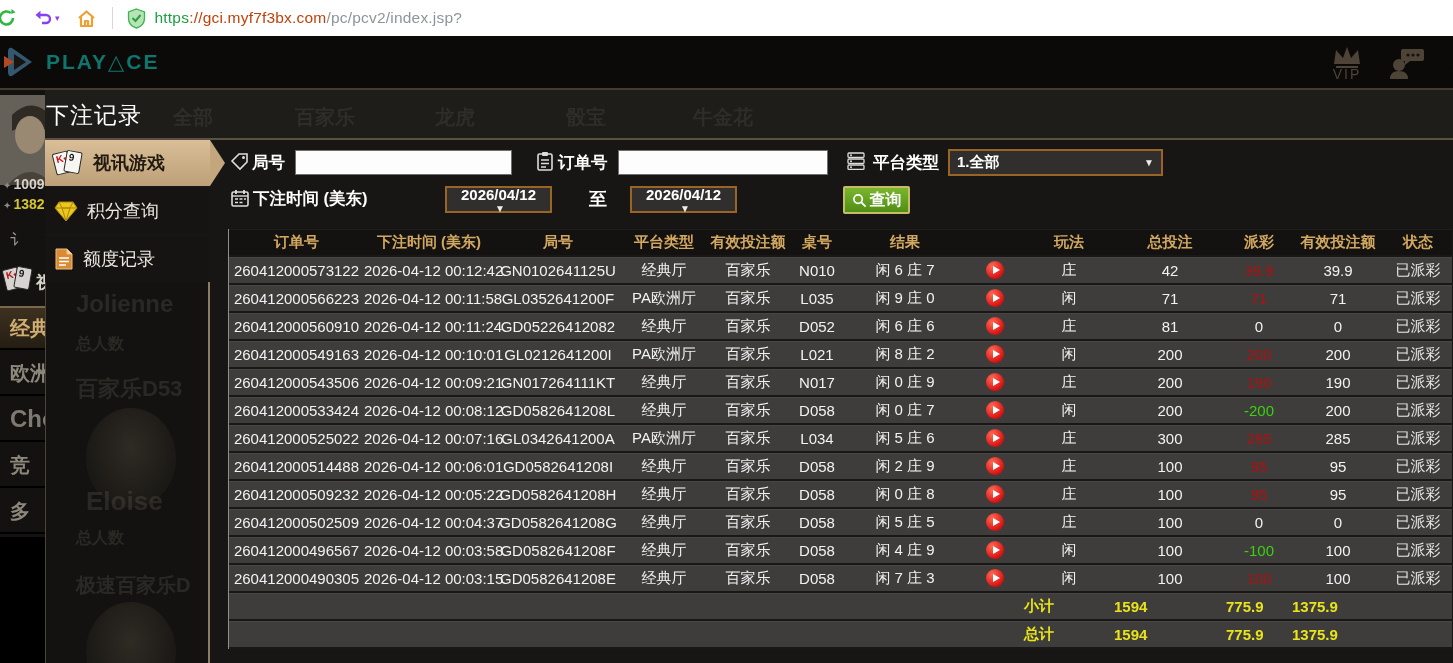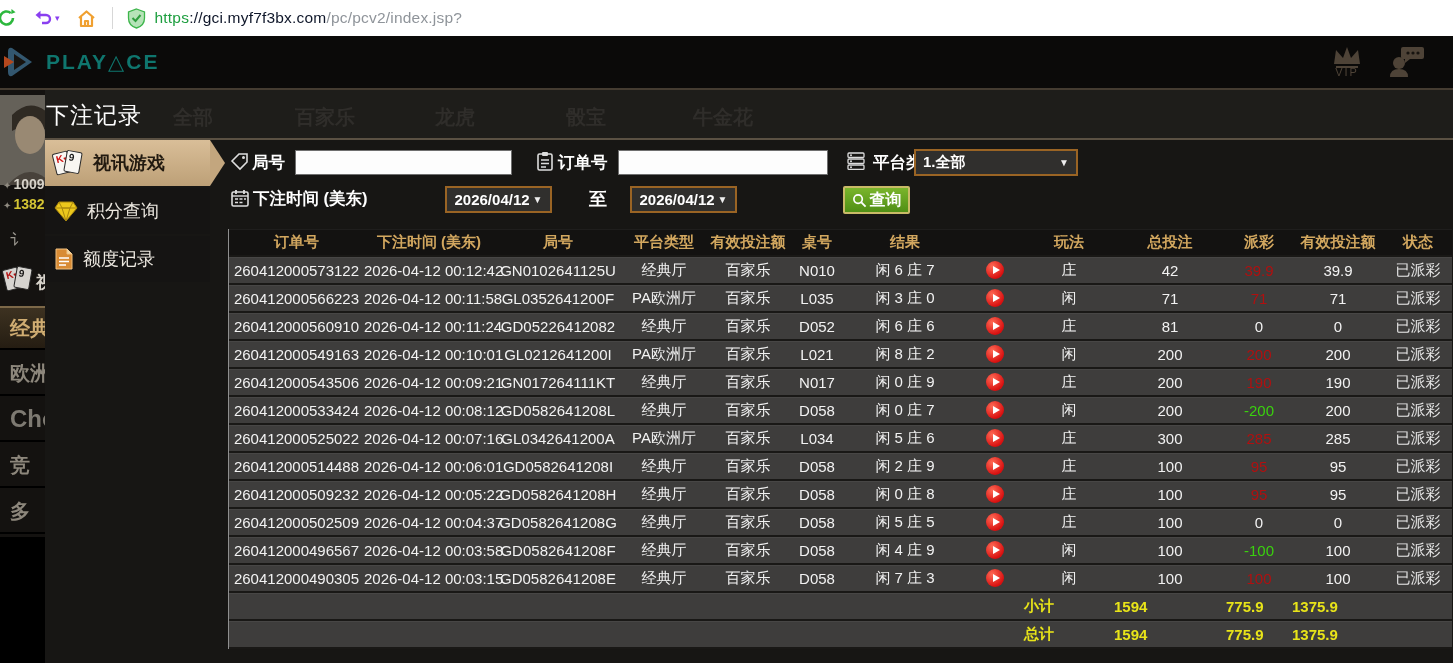--- a/index.html
+++ b/index.html
@@ -12,31 +12,31 @@
     display:flex; align-items:center; }
   .bicon { width:22px; height:22px; flex:0 0 auto; display:flex; align-items:center; justify-content:center; }
   .bicon.refresh { margin-left:-4px; }
   .bicon.back { margin-left:14px; }
   .back-caret { color:#8a3ff0; font-size:9px; margin-left:1px; }
   .bicon.home { margin-left:16px; }
   .bar-divider { width:1px; height:22px; background:#d7d7d7; margin:0 14px 0 14px; }
   .url-box { display:flex; align-items:center; gap:9px; }
   .url-text { font-size:15.5px; letter-spacing:.2px; }
   .url-scheme { color:#1d9e3f; }
-  .url-host { color:#0f172a; }
+  .url-host { color:#c2410c; }
   .url-path { color:#8f949a; }
 
   
   .app-header { position:absolute; left:0; top:36px; width:100%; height:54px; background:#0b0a09;
     border-bottom:2px solid #453c31; display:flex; align-items:center; }
   .logo { display:flex; align-items:center; gap:8px; margin-left:2px; }
   .brand { font-size:21px; font-weight:bold; letter-spacing:2px; color:#0f766e; }
   .header-icons { position:absolute; right:-12px; top:8px; display:flex; align-items:center; gap:24px; color:#4e4337; }
   .hicon { display:flex; flex-direction:column; align-items:center; }
-  .vip-label { font-size:11px; letter-spacing:2px; color:#4e4337; margin-top:-2px; }
+  .vip-label { font-size:14px; letter-spacing:2px; color:#4e4337; margin-top:-2px; }
   .music-note { font-size:30px; color:#4e4337; line-height:30px; }
 
   
   .bg-strip { position:absolute; left:0; top:90px; width:45px; height:573px; background:#141210; overflow:hidden; }
   .avatar { position:absolute; left:0; top:5px; width:45px; height:90px; overflow:hidden; opacity:.9; }
   .bal { position:absolute; left:3px; font-size:14px; font-weight:bold; white-space:nowrap; }
   .bal .coin { font-size:10px; margin-right:2px; color:#8f8a80; }
   .bal1 { top:86px; color:#d6d2c9; }
   .bal2 { top:106px; color:#d4c534; }
   .frag { position:absolute; left:10px; top:140px; color:#9a968e; font-size:16px; }
@@ -72,21 +72,21 @@
     background:radial-gradient(ellipse at 50% 40%, #4a443a 0%, #23201b 70%); opacity:.5; }
 
   
   .content { position:absolute; left:183px; top:50px; width:1225px; height:523px; }
   .f-label { position:absolute; color:#ffffff; font-weight:bold; font-size:16.5px; white-space:nowrap; }
   .f-icon { position:absolute; width:20px; height:20px; }
   .f-input { position:absolute; height:25px; background:#fdfdfd; border:1px solid #6f6f6f; font-size:14px; padding:0 5px; }
   .f-select { position:absolute; height:27px; background:#302f2d; border:2px solid #9a6424; color:#fff;
     font-weight:bold; font-size:15px; display:flex; align-items:center; padding:0 7px; cursor:pointer; }
   .f-select .arrow { margin-left:auto; font-size:10px; color:#eee; }
-  .date-sel { justify-content:center; }
+  .date-sel { justify-content:center;flex-direction:column; }
   .date-sel .arrow { margin-left:3px; }
   .search-btn { position:absolute; left:615px; top:46px; width:67px; height:28px;
     background:linear-gradient(#7ab52c,#4f8f15); border:2px solid #c9ba67; border-radius:2px;
     display:flex; align-items:center; justify-content:center; gap:3px; color:#fff; font-weight:bold; font-size:16px; cursor:pointer; }
 
   
   .btable { position:absolute; left:0; top:89px; width:1224px; border-left:1px solid #8f8f8f; }
   .trow { display:grid; grid-template-columns:135px 130px 128px 84px 84px 54px 122px 58px 90px 112px 66px 92px 68px;
     align-items:center; height:28px; border-bottom:2px solid #191816; background:#3e3d3c;
     box-shadow:inset 0 1px 0 rgba(255,255,255,.05); }
@@ -229,20 +229,30 @@
       <span>积分查询</span>
     </div>
     <div class="side-item" style="top:146px">
       <svg width="20" height="22" viewBox="0 0 20 22">
         <path d="M2 1 H13 L18 6 V21 H2 Z" fill="#d88b34" stroke="#f0c080" stroke-width="1"></path>
         <path d="M13 1 V6 H18" fill="#f3d9a8" stroke="#f0c080" stroke-width="1"></path>
         <path d="M5 10 H15 M5 13.5 H15 M5 17 H12" stroke="#ffffff" stroke-width="1.4"></path>
       </svg>
       <span>额度记录</span>
     </div>
+    <div class="left-panel">
+      <span class="ghost" style="left:30px; top:8px;  font-size:24px">Jolienne</span>
+      <span class="ghost" style="left:30px; top:52px; font-size:16px">总人数</span>
+      <span class="ghost" style="left:30px; top:92px; font-size:22px">百家乐D53</span>
+      <div class="ghost-face" style="top:126px"></div>
+      <span class="ghost" style="left:40px; top:204px; font-size:26px">Eloise</span>
+      <span class="ghost" style="left:30px; top:246px; font-size:16px">总人数</span>
+      <span class="ghost" style="left:30px; top:290px; font-size:20px">极速百家乐D</span>
+      <div class="ghost-face" style="top:320px"></div>
+    </div>
 
     <div class="content">
 
       <svg class="f-icon" style="left:2px; top:12px" viewBox="0 0 20 20">
           <path d="M2 9 L9 2 H17 V10 L10 17 Z" fill="none" stroke="#dddddd" stroke-width="1.6"></path>
           <circle cx="13.5" cy="5.5" r="1.5" fill="#dddddd"></circle>
         </svg>
       <span class="f-label" style="left:24px; top:12px">局号</span>
       <input class="f-input" style="left: 67px; top: 10px; width: 217px;">
 
@@ -256,21 +266,21 @@
 
       <svg class="f-icon" style="left:618px; top:11px" viewBox="0 0 20 20">
           <rect x="2" y="2" width="16" height="4.4" rx="1" fill="none" stroke="#dddddd" stroke-width="1.3"></rect>
           <rect x="2" y="8" width="16" height="4.4" rx="1" fill="none" stroke="#dddddd" stroke-width="1.3"></rect>
           <rect x="2" y="14" width="16" height="4.4" rx="1" fill="none" stroke="#dddddd" stroke-width="1.3"></rect>
           <circle cx="5" cy="4.2" r="1" fill="#dddddd"></circle>
           <circle cx="5" cy="10.2" r="1" fill="#dddddd"></circle>
           <circle cx="5" cy="16.2" r="1" fill="#dddddd"></circle>
         </svg>
       <span class="f-label" style="left:645px; top:12px">平台类型</span>
-      <div class="f-select" style="left:686px; top:9px; width:164px">
+      <div class="f-select" style="left:720px; top:9px; width:215px">
         <span>1.全部</span>
         <span class="arrow">▼</span>
       </div>
 
       <svg class="f-icon" style="left:2px; top:48px" viewBox="0 0 20 20">
           <rect x="2" y="4" width="16" height="14" rx="1.5" fill="none" stroke="#dddddd" stroke-width="1.6"></rect>
           <path d="M2 8 H18" stroke="#dddddd" stroke-width="1.4"></path>
           <path d="M6 2 V6 M14 2 V6" stroke="#dddddd" stroke-width="1.8"></path>
           <path d="M5 11 H8 M9.5 11 H12.5 M14 11 H16 M5 14.5 H8 M9.5 14.5 H12.5" stroke="#dddddd" stroke-width="1.3"></path>
         </svg>
@@ -328,21 +338,21 @@
               <div class="cell cell-valid">39.9</div>
               <div class="cell cell-status">已派彩</div>
             </div>
             <div class="trow">
               <div class="cell cell-order">260412000566223</div>
               <div class="cell cell-time">2026-04-12 00:11:58</div>
               <div class="cell cell-round">GL0352641200F</div>
               <div class="cell cell-platform">PA欧洲厅</div>
               <div class="cell cell-game">百家乐</div>
               <div class="cell cell-table">L035</div>
-              <div class="cell cell-result">闲 3 庄 0</div>
+              <div class="cell cell-result">闲 9 庄 0</div>
               <div class="cell play-cell">
                 <div class="play-btn">
                   <span class="tri"></span>
                 </div>
               </div>
               <div class="cell cell-play">闲</div>
               <div class="cell cell-bet">71</div>
               <div class="cell cell-payout pay-pos">71</div>
               <div class="cell cell-valid">71</div>
               <div class="cell cell-status">已派彩</div>

